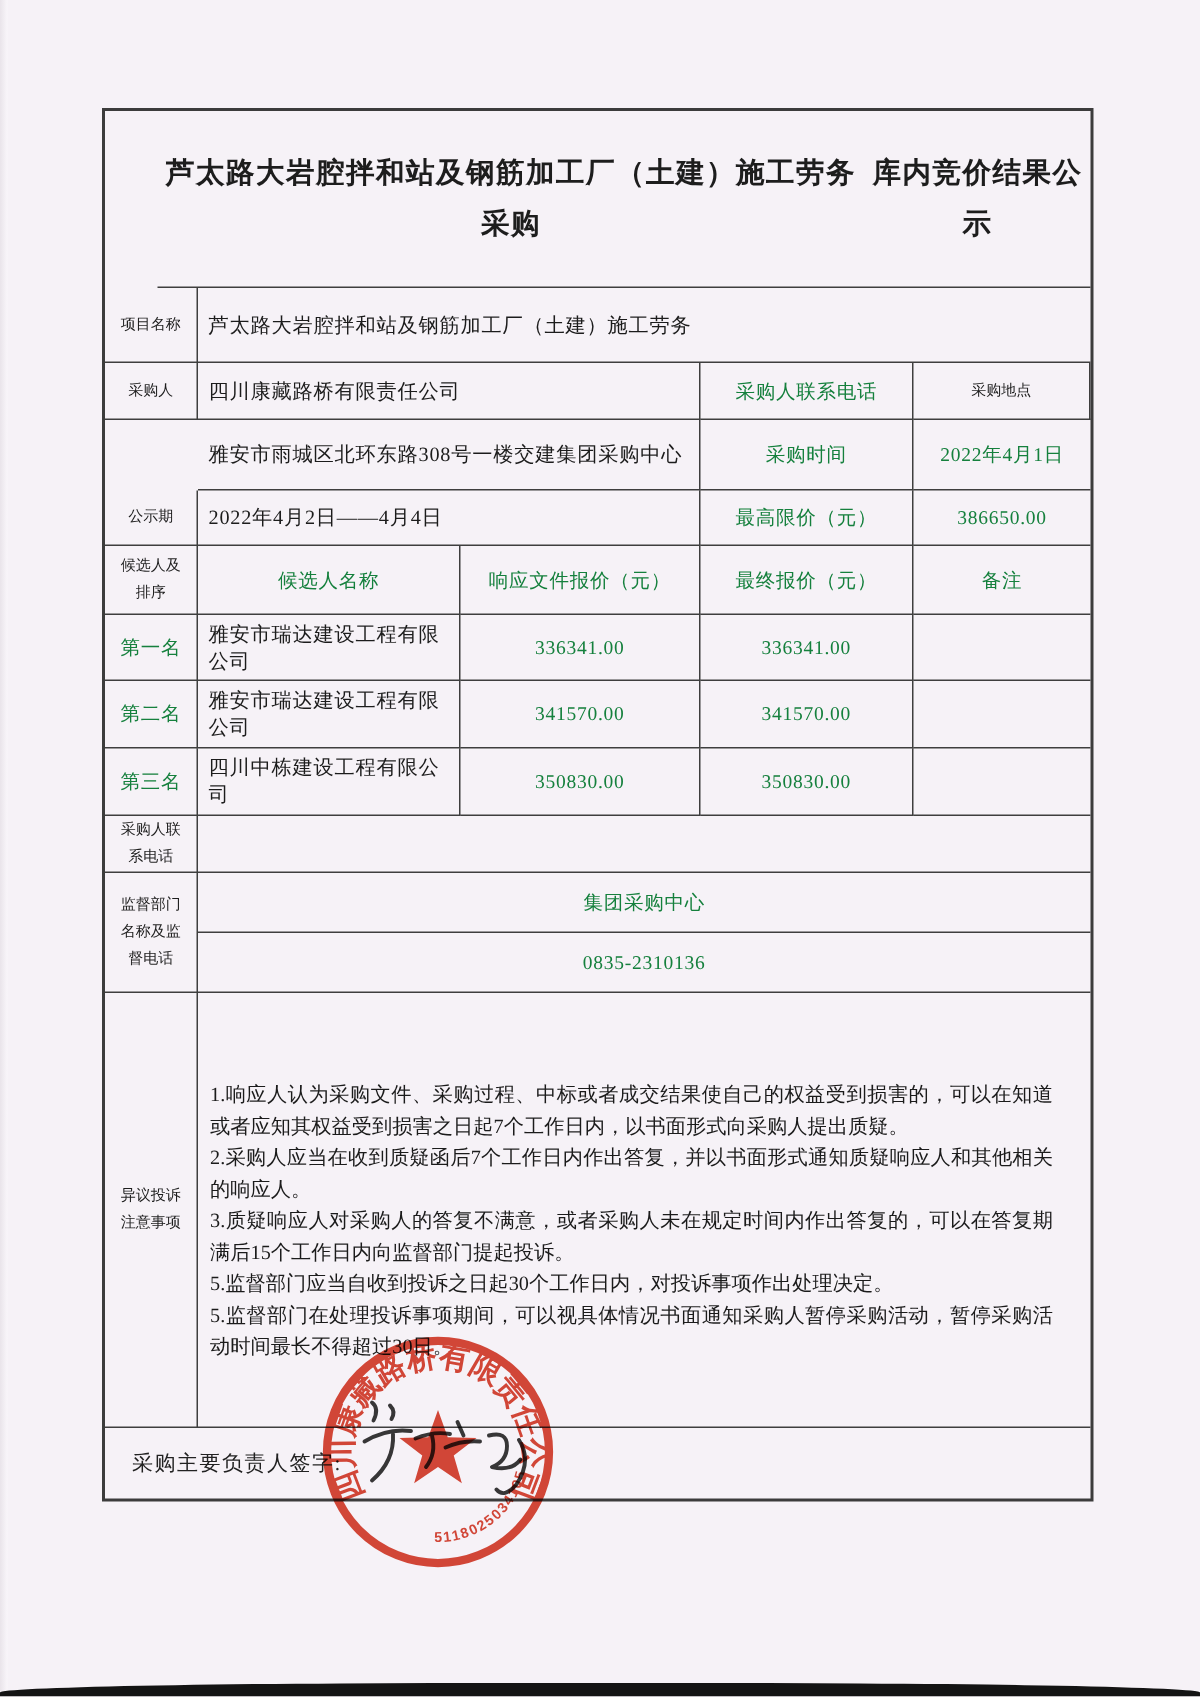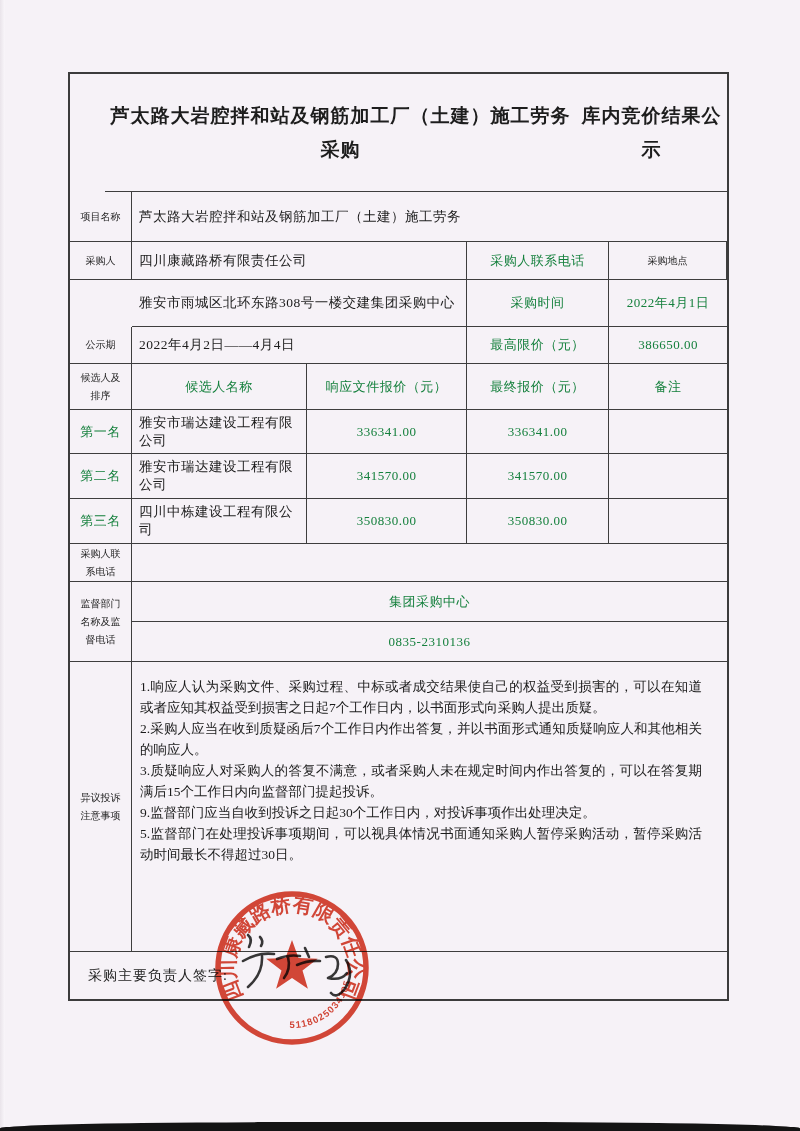--- a/index.html
+++ b/index.html
@@ -28,21 +28,21 @@
   .title-cell{grid-column:1/6;flex-direction:row;justify-content:flex-end;
      font-family:"Liberation Sans", sans-serif;font-weight:700;
      font-size:19px;line-height:34px;letter-spacing:1px;color:#1d1d1d;text-align:center;margin-left:35px;}
   .lbl{justify-content:center;text-align:center;padding:0 8px;
      font-size:10px;line-height:18px;word-break:break-all;color:#1e1e1e;}
   .vleft{padding:0 7px;font-size:13.5px;letter-spacing:.5px;color:#1c1c1c;}
   .vcenter{justify-content:center;text-align:center;font-size:13px;letter-spacing:.5px;color:#15803d;}
   .mono-num{font-size:13px;letter-spacing:.5px;}
   .span-main{grid-column:2/6;}
   .span-mid{grid-column:2/4;}
-  .obj-cell{grid-column:2/6;flex-direction:column;
+  .obj-cell{grid-column:2/6;flex-direction:column;justify-content:center;
      align-items:stretch;padding:14px 25px 0 8px;font-size:13.5px;line-height:21px;}
   .obj-item{text-align:justify;word-break:break-all;color:#1b1b1b;}
   .sign-cell{grid-column:1/6;padding-left:6px;font-size:14px;letter-spacing:1px;}
   .sup-lbl{grid-row:11/13;}
   
   .seal{position:absolute;left:212px;top:888px;width:160px;height:160px;
      mix-blend-mode:multiply;opacity:.92;}
   .seal text{font-family:"Liberation Sans", sans-serif;font-weight:700;}
   .signature{position:absolute;left:233px;top:926px;width:140px;height:82px;
      mix-blend-mode:multiply;opacity:.88;}
@@ -106,21 +106,21 @@
 
     <div class="c lbl sup-lbl">监督部门名称及监督电话</div>
     <div class="c nr vcenter span-main">集团采购中心</div>
     <div class="c nr vcenter mono-num span-main">0835-2310136</div>
 
     <div class="c lbl">异议投诉注意事项</div>
     <div class="c nr obj-cell">
       <div class="obj-item">1.响应人认为采购文件、采购过程、中标或者成交结果使自己的权益受到损害的，可以在知道或者应知其权益受到损害之日起7个工作日内，以书面形式向采购人提出质疑。</div>
       <div class="obj-item">2.采购人应当在收到质疑函后7个工作日内作出答复，并以书面形式通知质疑响应人和其他相关的响应人。</div>
       <div class="obj-item">3.质疑响应人对采购人的答复不满意，或者采购人未在规定时间内作出答复的，可以在答复期满后15个工作日内向监督部门提起投诉。</div>
-      <div class="obj-item">9.监督部门应当自收到投诉之日起30个工作日内，对投诉事项作出处理决定。</div>
+      <div class="obj-item">5.监督部门应当自收到投诉之日起30个工作日内，对投诉事项作出处理决定。</div>
       <div class="obj-item">5.监督部门在处理投诉事项期间，可以视具体情况书面通知采购人暂停采购活动，暂停采购活动时间最长不得超过30日。</div>
     </div>
 
     <div class="c nr nb sign-cell">
       <span>采购主要负责人签字:</span>
     </div>
   </div>
 
   <svg class="seal" viewBox="0 0 160 160">
     <g fill="#d63a28" stroke="#d63a28">

